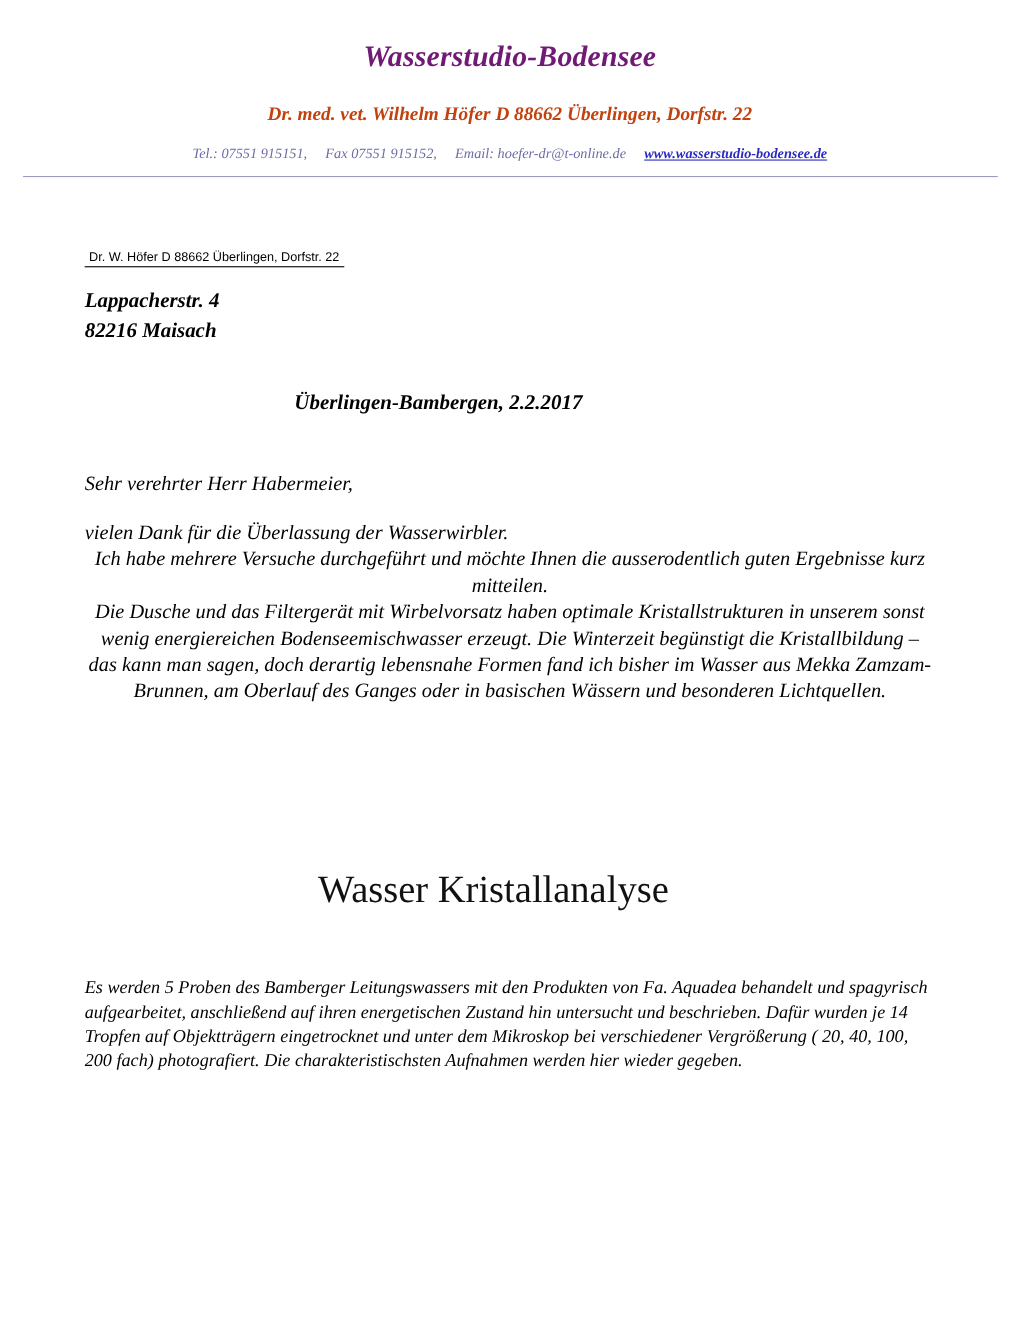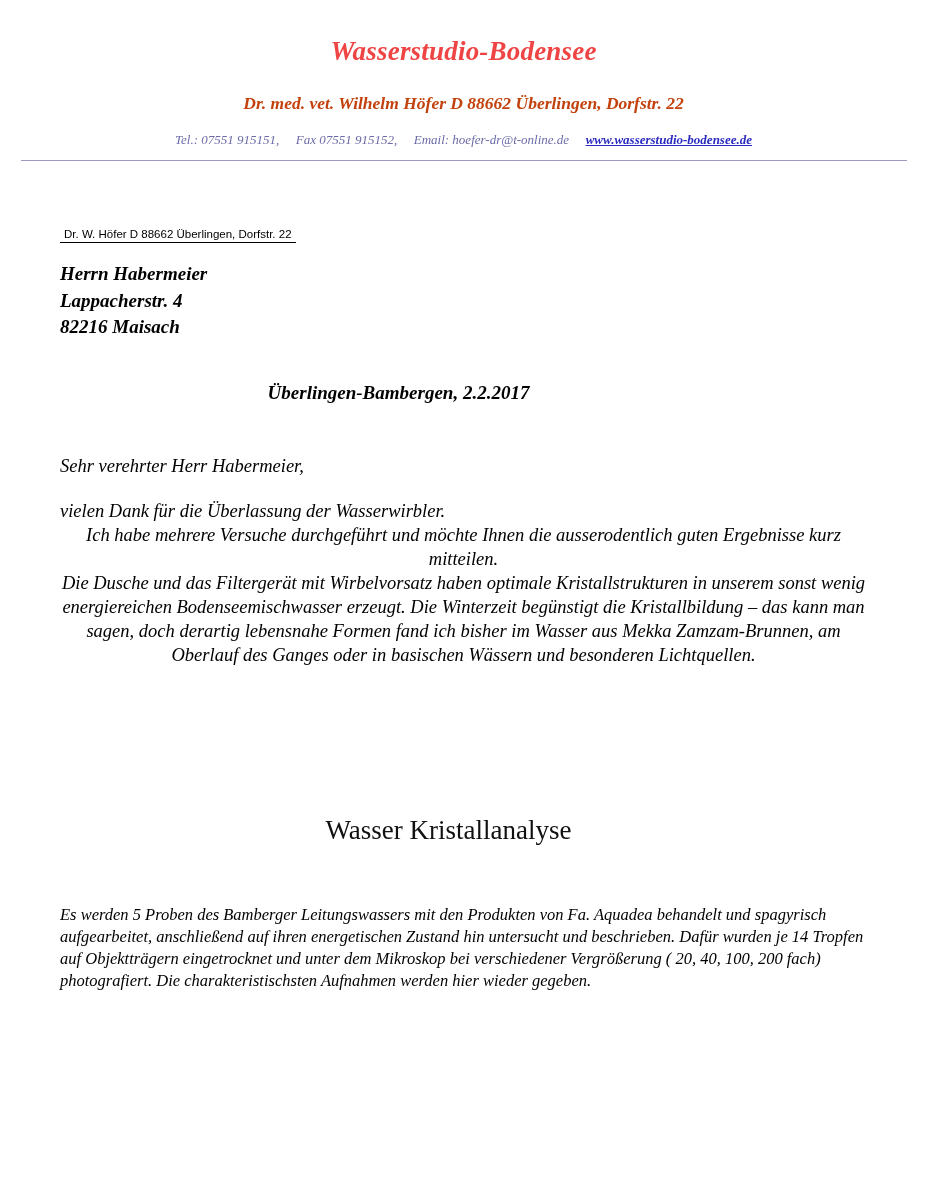--- a/index.html
+++ b/index.html
@@ -22,21 +22,21 @@
   
   .letterhead {
     padding-top: 36px;
     text-align: center;
   }
   .company-name {
     font-family: "Liberation Serif", serif;
     font-style: italic;
     font-weight: bold;
     font-size: 27px;
-    color: #ef4444;
+    color: #701a75;
     letter-spacing: 0.2px;
   }
   .company-address {
     margin-top: 26px;
     font-family: "Liberation Serif", serif;
     font-style: italic;
     font-weight: bold;
     font-size: 17.5px;
     color: #c2410c;
   }
@@ -55,21 +55,21 @@
   }
   .rule {
     margin: 12px auto 0 auto;
     width: 886px;
     height: 1px;
     background: #9a9ac4;
   }
 
   
   .body-area {
-    padding: 0 60px;
+    padding: 0 77px;
     box-sizing: border-box;
   }
   .sender-line {
     margin-top: 66px;
     display: inline-block;
     font-family: "Liberation Sans", sans-serif;
     font-size: 11.5px;
     color: #000;
     border-bottom: 1px solid #000;
     padding: 0 4px 1px 4px;
@@ -111,21 +111,21 @@
   .letter-body p + p {
     margin-top: 0;
     text-align: center;
   }
 
   
   .section-title {
     margin-top: 148px;
     text-align: center;
     font-family: "Liberation Serif", serif;
-    font-size: 27px;
+    font-size: 35px;
     color: #111;
     padding-right: 30px;
   }
   .abstract {
     margin-top: 58px;
     font-family: "Liberation Serif", serif;
     font-style: italic;
     font-size: 16.5px;
     line-height: 1.33;
   }
@@ -149,21 +149,20 @@
       <span class="web">www.wasserstudio-bodensee.de</span>
     </div>
     <div class="rule"></div>
   </div>
 
   <div class="body-area">
 
     <div class="sender-line">Dr. W. Höfer D 88662 Überlingen, Dorfstr. 22</div>
 
     <div class="recipient">
-      <div>Herrn Habermeier</div>
       <div>Lappacherstr. 4</div>
       <div>82216 Maisach</div>
     </div>
 
     <div class="date-line">Überlingen-Bambergen,   2.2.2017</div>
 
     <div class="salutation">Sehr verehrter Herr Habermeier,</div>
 
     <div class="letter-body">
       <p>vielen Dank für die Überlassung der Wasserwirbler.</p>

